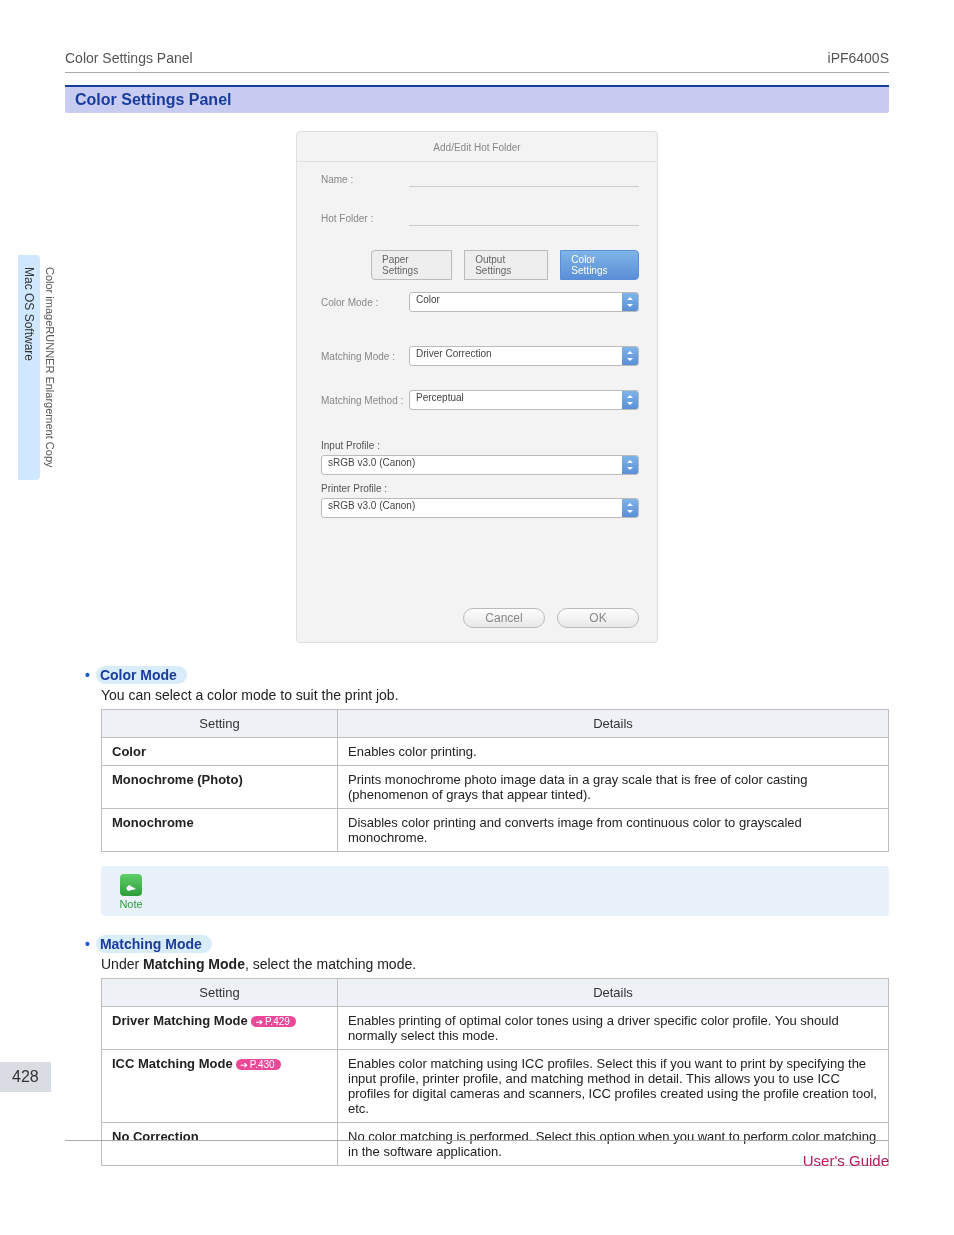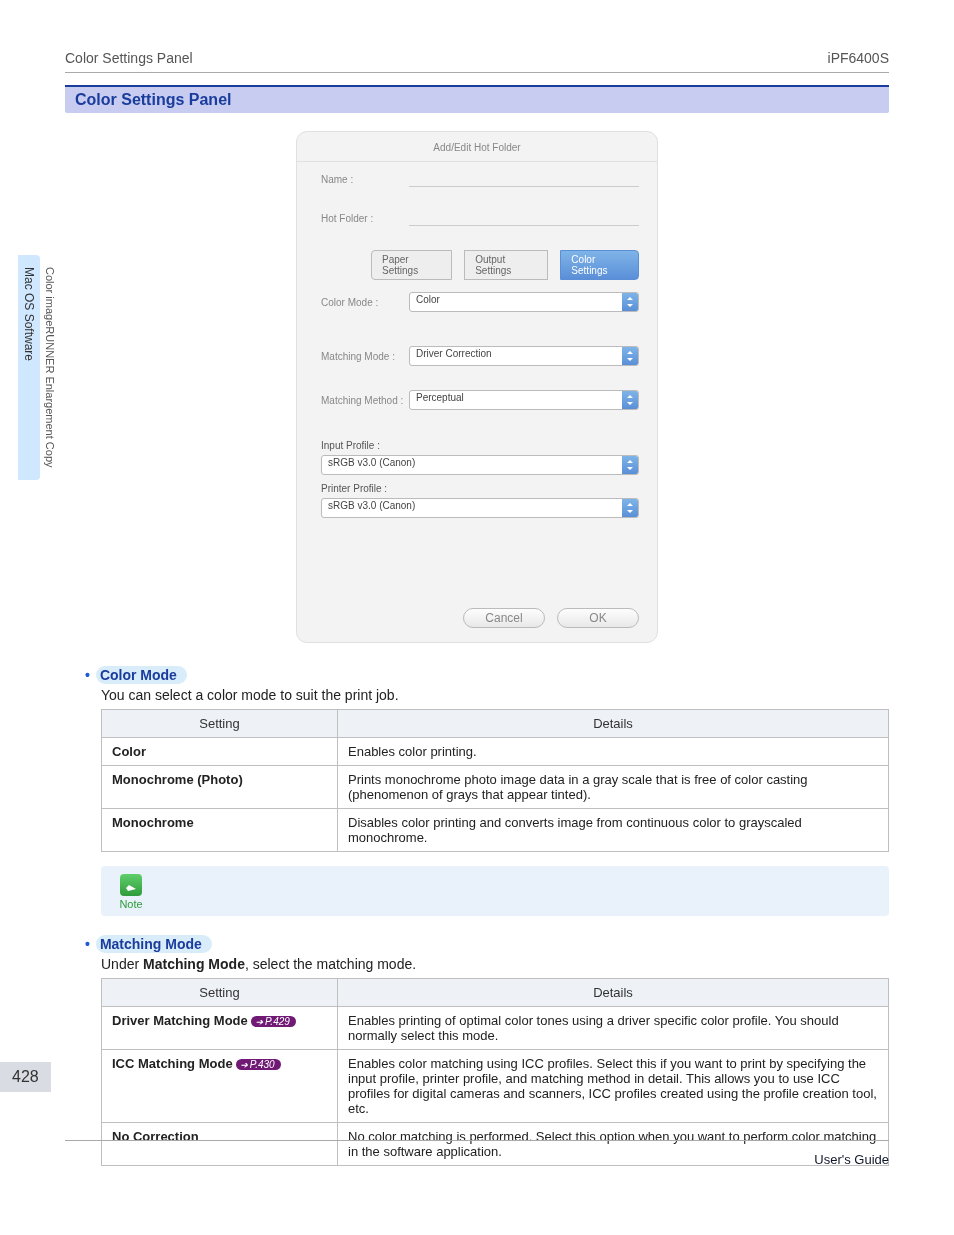--- a/index.html
+++ b/index.html
@@ -61,21 +61,21 @@
   .side-tab.secondary {
     color: #555;
     font-size: 11px;
   }
   
   .screenshot {
     width: 360px;
     margin: 0 auto 24px auto;
     background: #f3f3f3;
     border: 1px solid #e0e0e0;
-    border-radius: 11px;
+    border-radius: 4px;
     padding: 10px 0 14px 0;
     font-family: "Lucida Grande","Helvetica Neue",sans-serif;
     font-size: 10px;
     color: #555;
   }
   .screenshot .win-title {
     text-align: center;
     color: #888;
     padding-bottom: 8px;
     border-bottom: 1px solid #e0e0e0;
@@ -203,28 +203,27 @@
     border: 1px solid #bfbfbf;
     padding: 6px 10px;
     vertical-align: top;
   }
   table.info td.setting {
     font-weight: bold;
     width: 215px;
   }
   .page-link {
     display: inline-block;
-    background: #701a75;
+    background: #ec4899;
     color: #fff;
     font-size: 10px;
     border-radius: 9px;
     padding: 0 6px 0 4px;
     font-weight: normal;
     vertical-align: middle;
-    font-style: italic;
   }
   .page-link::before {
     content: "➔";
     font-size: 9px;
     margin-right: 2px;
   }
   
   .note-box {
     background: #e9f2fa;
     border-radius: 4px;
@@ -274,22 +273,22 @@
     position: absolute;
     left: 65px;
     right: 65px;
     top: 1140px;
     border-top: 1px solid #aaa;
   }
   .footer-text {
     position: absolute;
     right: 65px;
     top: 1152px;
-    font-size: 13px;
-    color: #0f172a;
+    font-size: 15px;
+    color: #be185d;
   }
   .strong { font-weight: bold; }
 </style>
 </head>
 <body>
 
 <div class="page">
 
   <div class="side-tabs">
     <div class="side-tab active">Mac OS Software</div>

